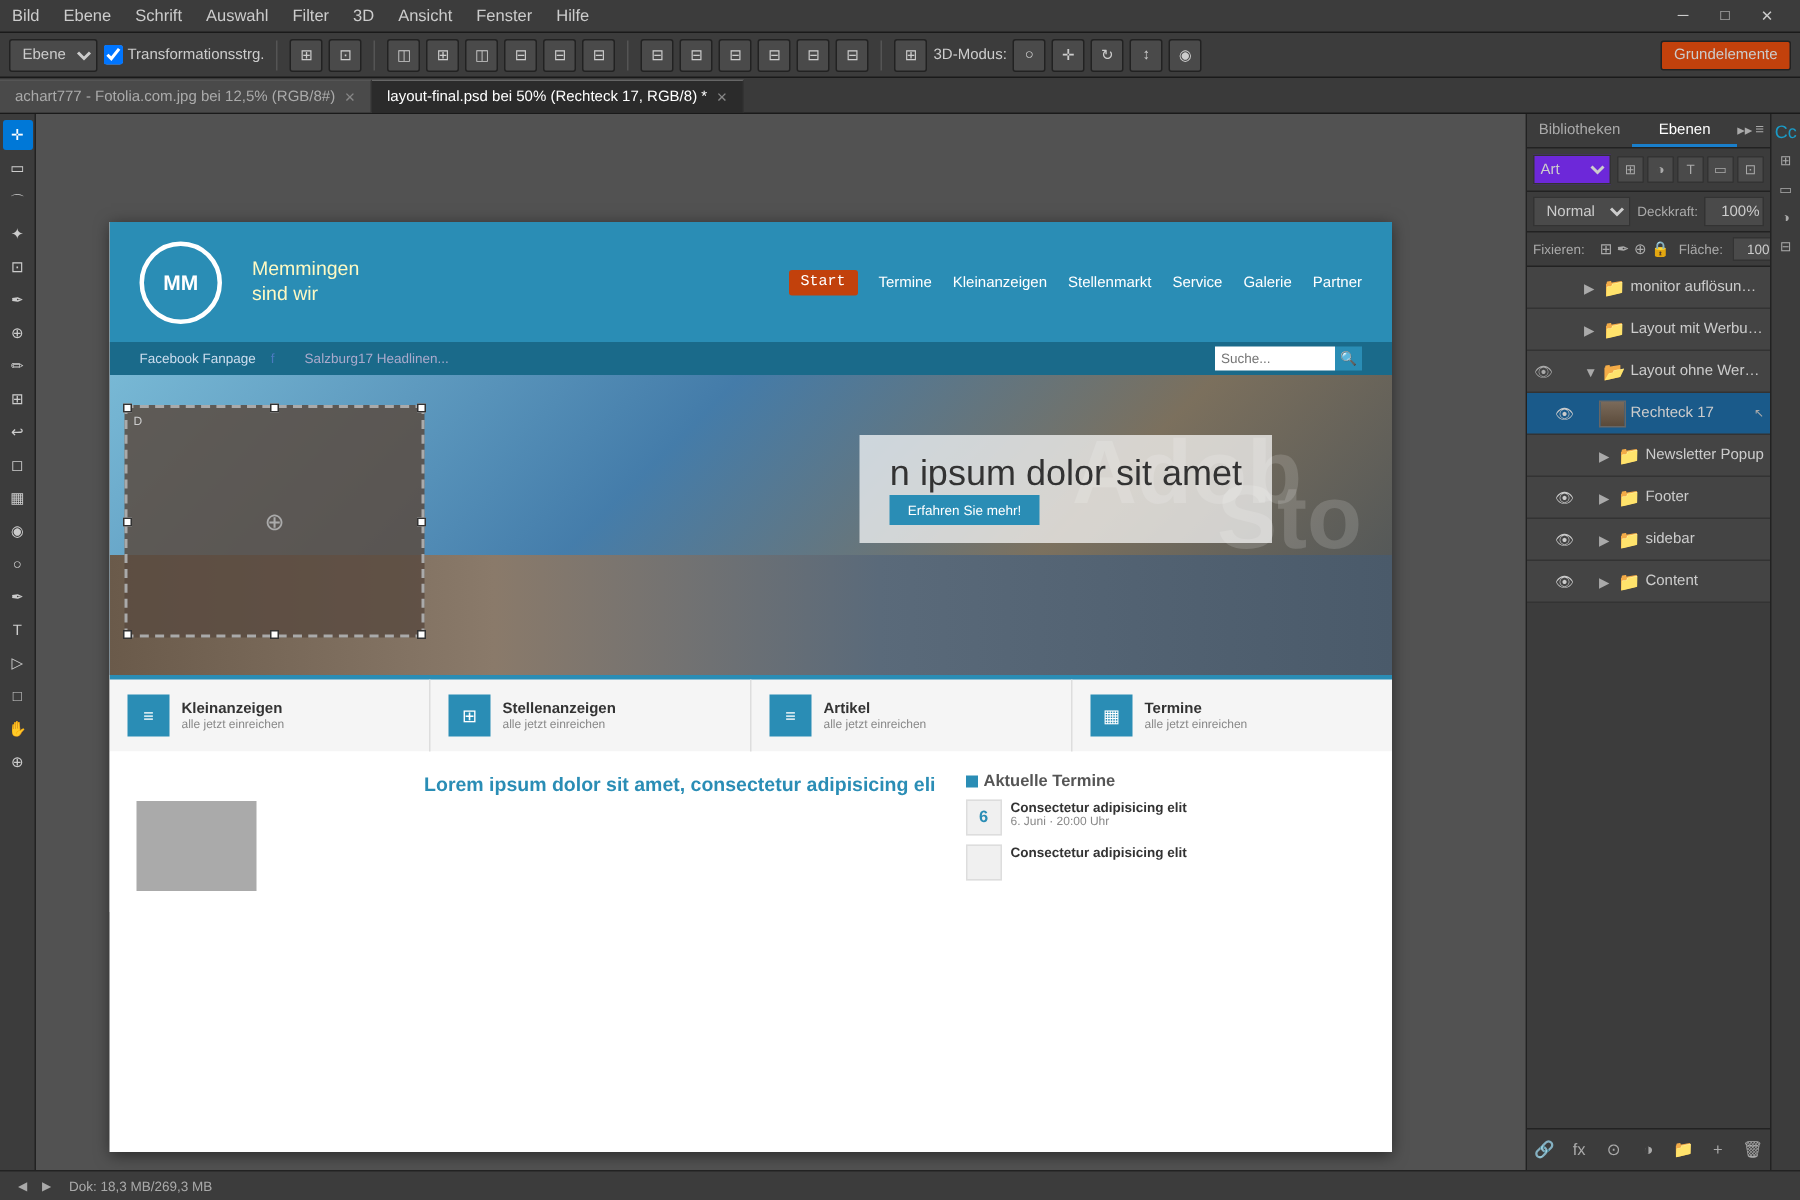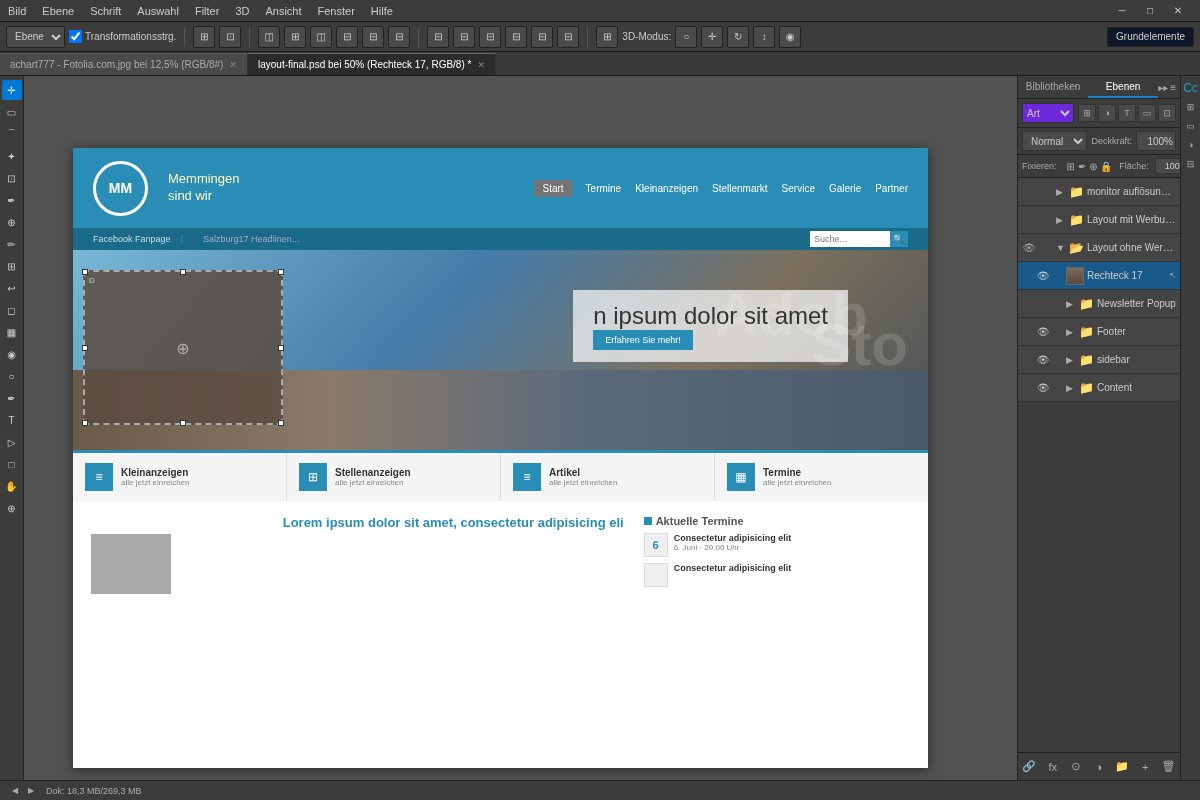--- a/index.html
+++ b/index.html
@@ -47,21 +47,21 @@
       font-size: 10px;
       padding: 0 4px;
       cursor: pointer;
       display: flex; align-items: center; justify-content: center;
       border-radius: 2px;
     }
     .toolbar-separator { width: 1px; height: 20px; background: #555; margin: 0 4px; }
     .toolbar-label { font-size: 10px; color: #ccc; }
     .toolbar-grundelemente {
       margin-left: auto;
-      background: #0f172a;
+      background: #c2410c;
       border: 1px solid #222;
       color: #ccc;
       height: 20px;
       font-size: 10px;
       padding: 0 8px;
       border-radius: 2px;
     }
     .checkbox-label { display: flex; align-items: center; gap: 3px; font-size: 10px; color: #ccc; }
 
     
@@ -286,21 +286,21 @@
       display: flex;
       align-items: center;
       justify-content: center;
       font-size: 14px;
       font-weight: bold;
       color: #fff;
     }
     .ws-site-name { color: #fef9c3; font-size: 13px; font-weight: normal; line-height: 1.3; }
     .ws-nav { margin-left: auto; display: flex; gap: 14px; align-items: center; }
     .ws-nav-item { color: #fff; font-size: 10px; cursor: pointer; }
-    .ws-nav-item.active { background: #737373; padding: 3px 8px; border-radius: 2px; }
+    .ws-nav-item.active { background: #c2410c; padding: 3px 8px; border-radius: 2px; font-family: Liberation Mono, monospace; }
 
     
     .ws-subheader {
       background: #1a6a8a;
       height: 22px;
       display: flex;
       align-items: center;
       padding: 0 20px;
       gap: 10px;
       font-size: 9px;

